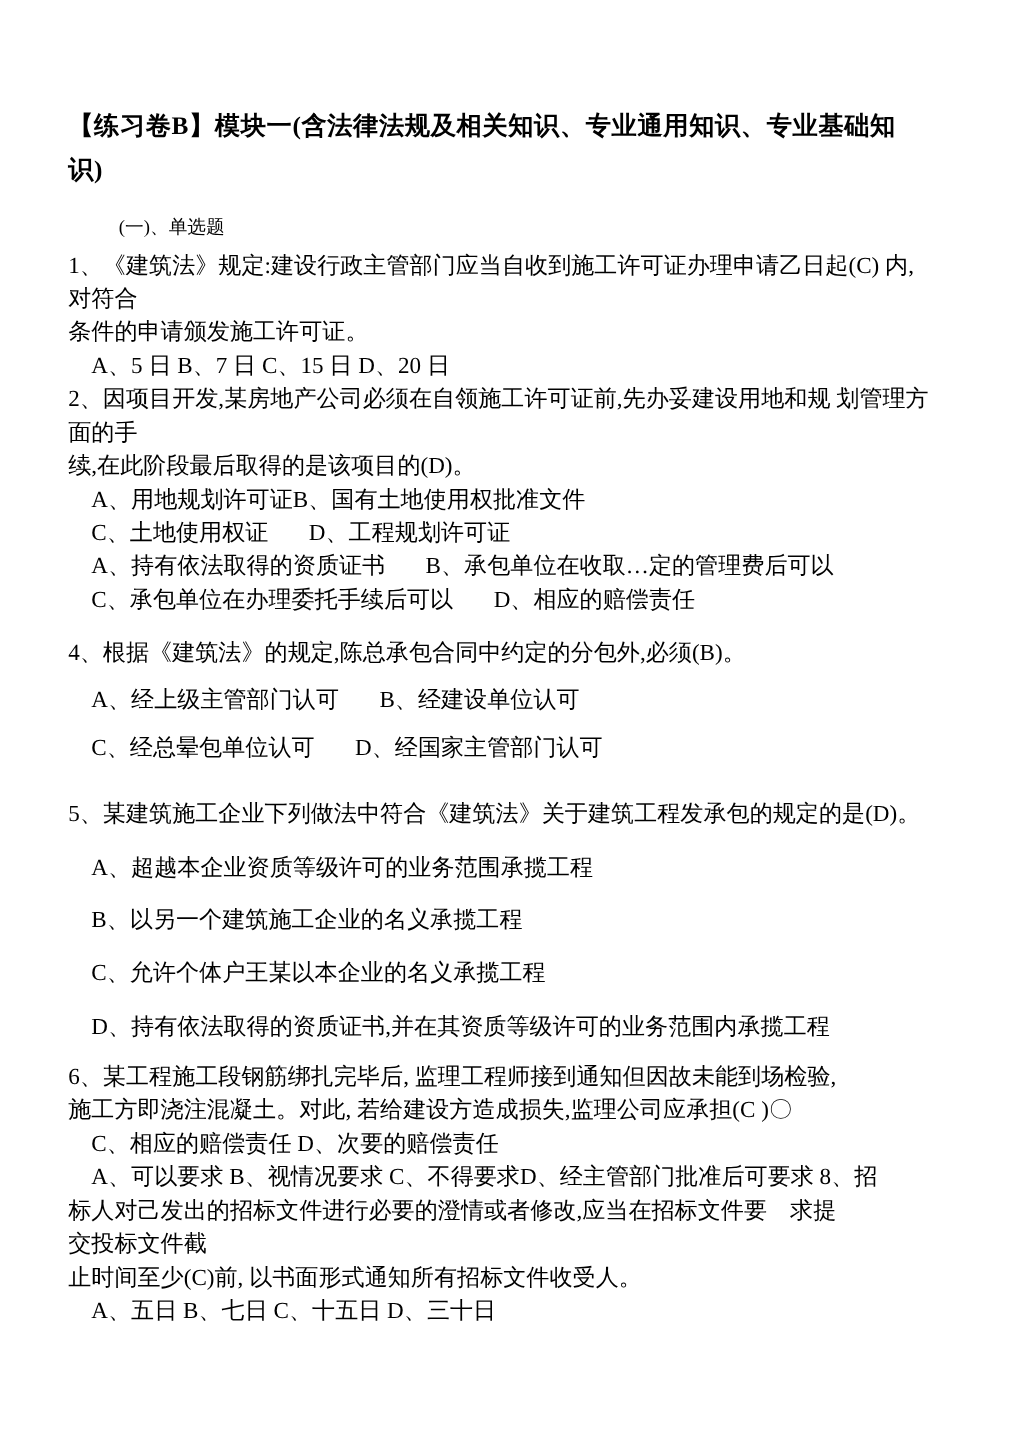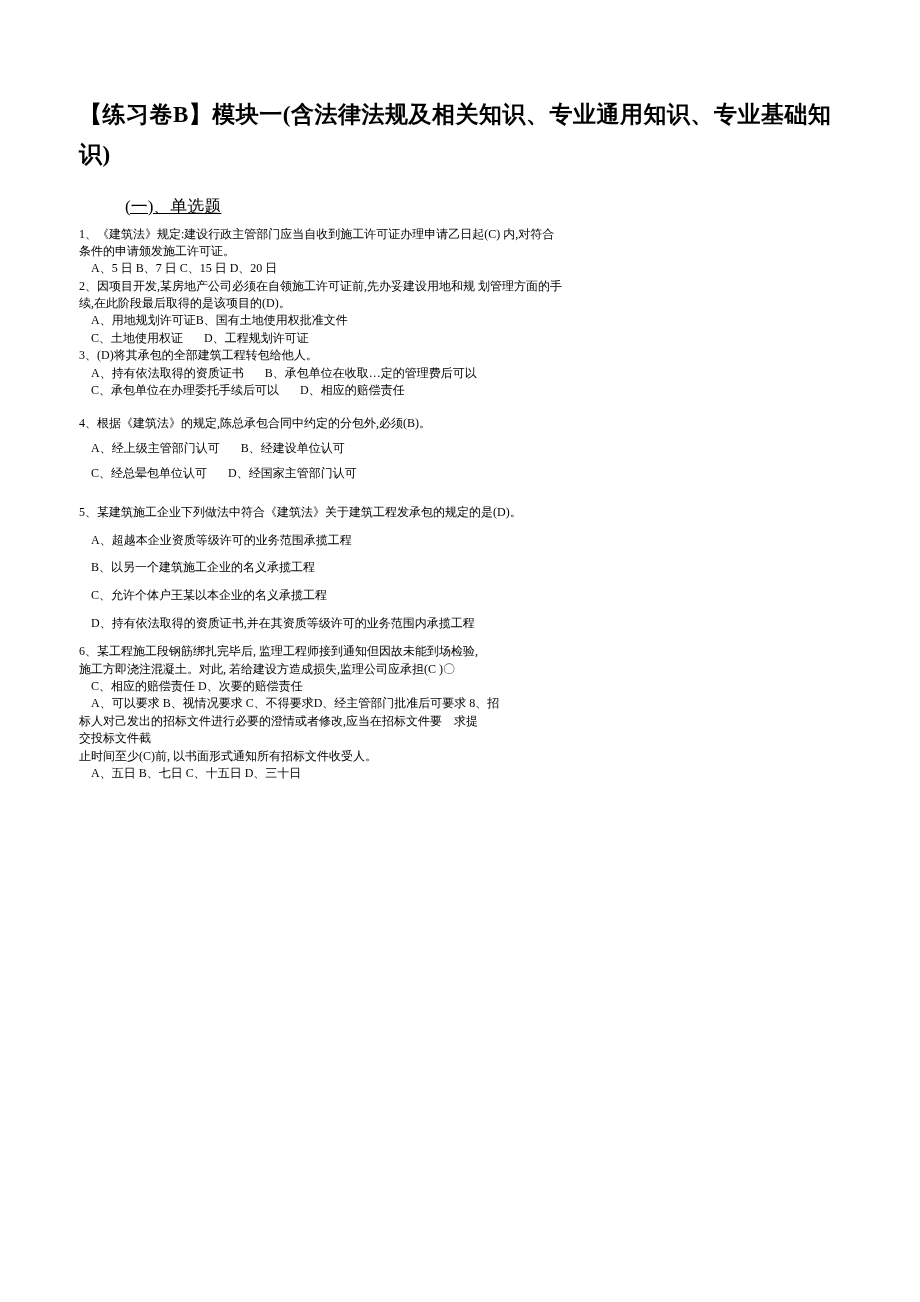--- a/index.html
+++ b/index.html
@@ -13,39 +13,38 @@
     font-family: "Liberation Serif", "DejaVu Serif", serif;
     color: #000000;
     position: relative;
     overflow: hidden;
   }
   .page {
     position: relative;
     width: 920px;
     height: 1302px;
     box-sizing: border-box;
-    padding: 95px 75px 0 79px;
+    padding: 95px 75px 0 62px;
   }
   .doc-title {
     font-size: 23px;
     font-weight: bold;
     line-height: 1.75;
     letter-spacing: 0.5px;
     margin: 0 0 0 0;
     padding: 0 0 0 0;
   }
   .section-heading {
     font-size: 17px;
     line-height: 2.0;
     margin: 14px 0 2px 0;
     padding-left: 46px;
-    text-decoration: underline;
   }
   .q-block {
-    font-size: 12px;
+    font-size: 21px;
     line-height: 1.52;
     margin: 0;
   }
   .q-block.loose {
     line-height: 2.05;
     margin-top: 6px;
   }
   .q-block.loose-lg {
     line-height: 2.3;
     margin-top: 8px;
@@ -73,21 +72,20 @@
   </div>
 
   <div class="q-block tight">
     <div class="line">2、因项目开发,某房地产公司必须在自领施工许可证前,先办妥建设用地和规 划管理方面的手</div>
     <div class="line">续,在此阶段最后取得的是该项目的(D)。</div>
     <div class="line">    A、用地规划许可证B、国有土地使用权批准文件</div>
     <div class="line">    C、土地使用权证       D、工程规划许可证</div>
   </div>
 
   <div class="q-block tight">
-    <div class="line">3、(D)将其承包的全部建筑工程转包给他人。</div>
     <div class="line">    A、持有依法取得的资质证书       B、承包单位在收取…定的管理费后可以</div>
     <div class="line">    C、承包单位在办理委托手续后可以       D、相应的赔偿责任</div>
   </div>
 
   <div class="sp-s"></div>
 
   <div class="q-block loose">
     <div class="line">4、根据《建筑法》的规定,陈总承包合同中约定的分包外,必须(B)。</div>
     <div class="line">    A、经上级主管部门认可       B、经建设单位认可</div>
     <div class="line">    C、经总晕包单位认可       D、经国家主管部门认可</div>

